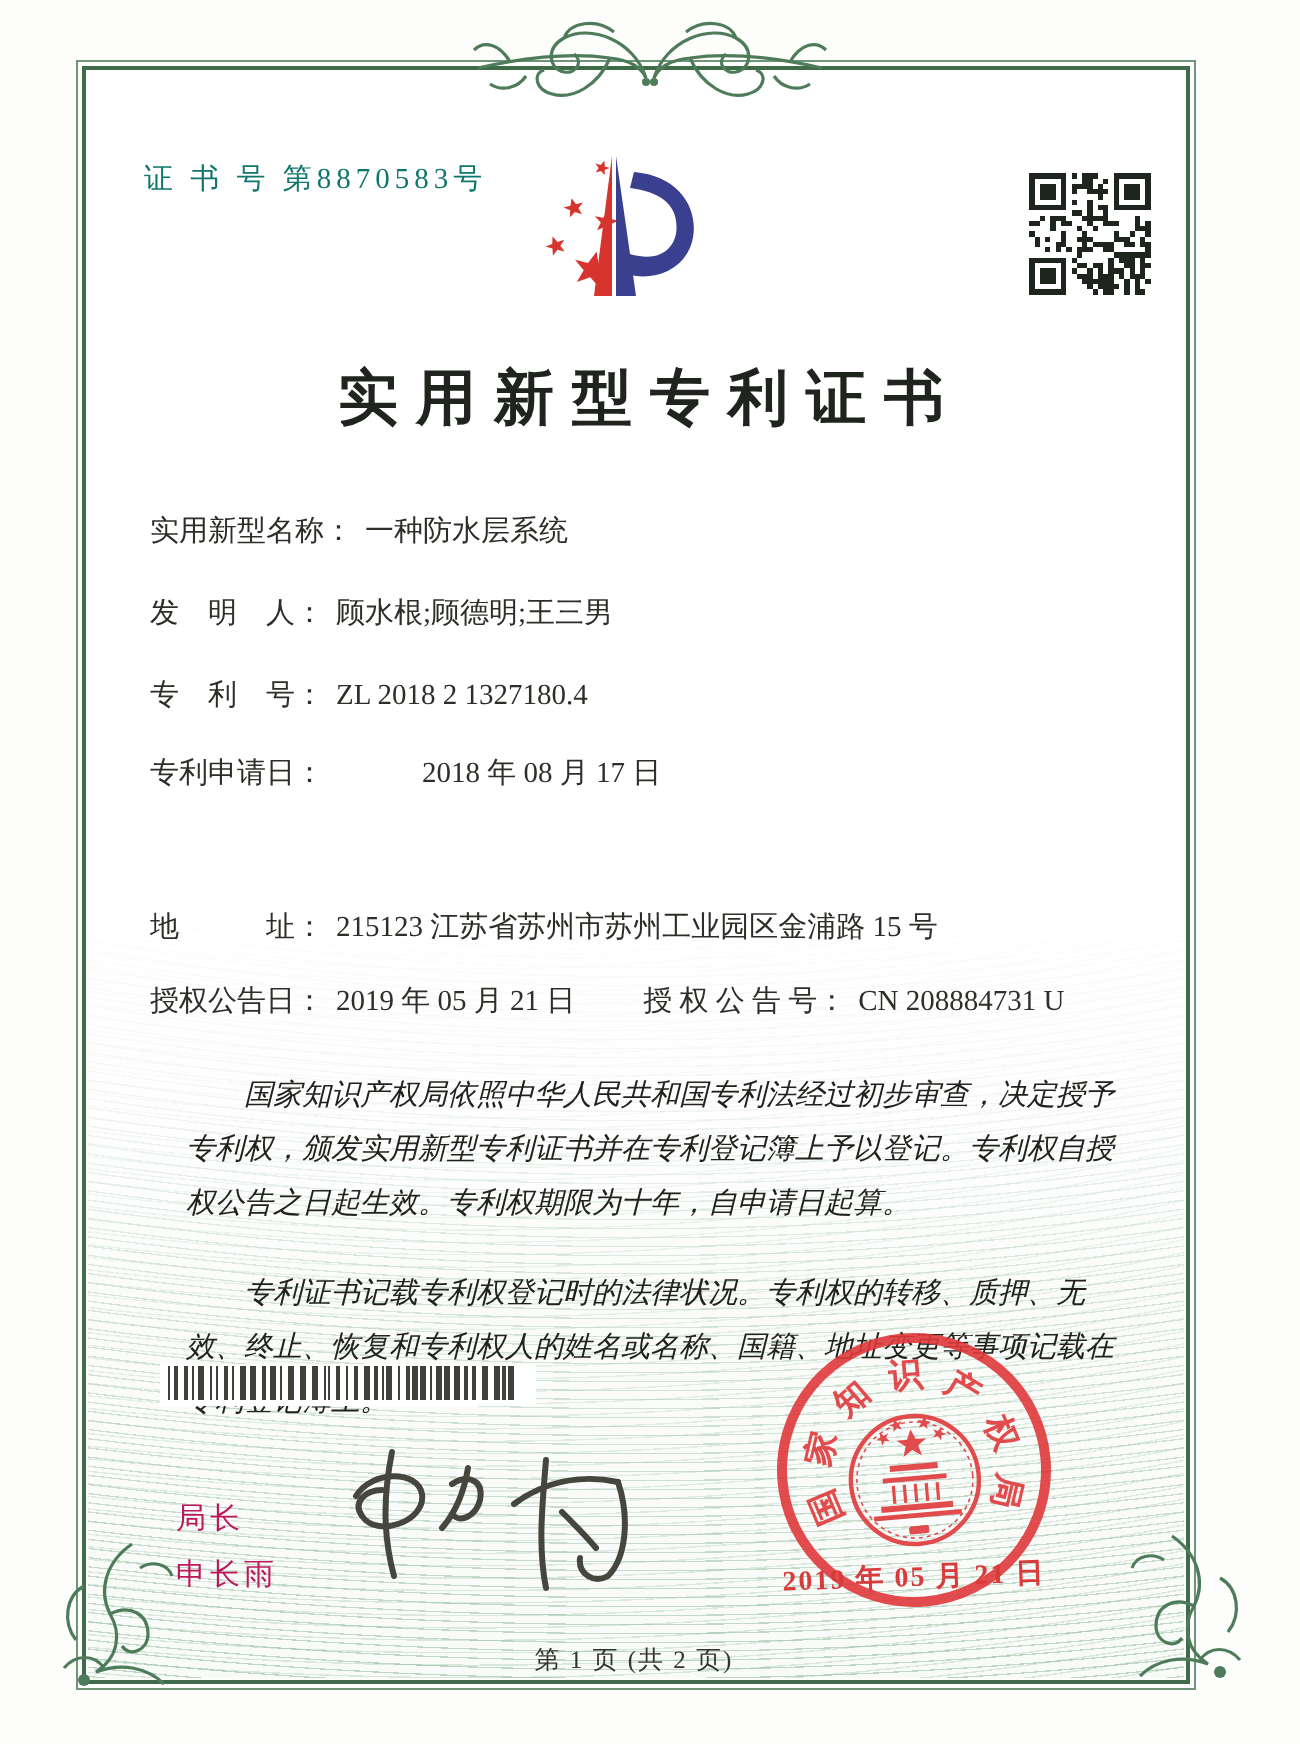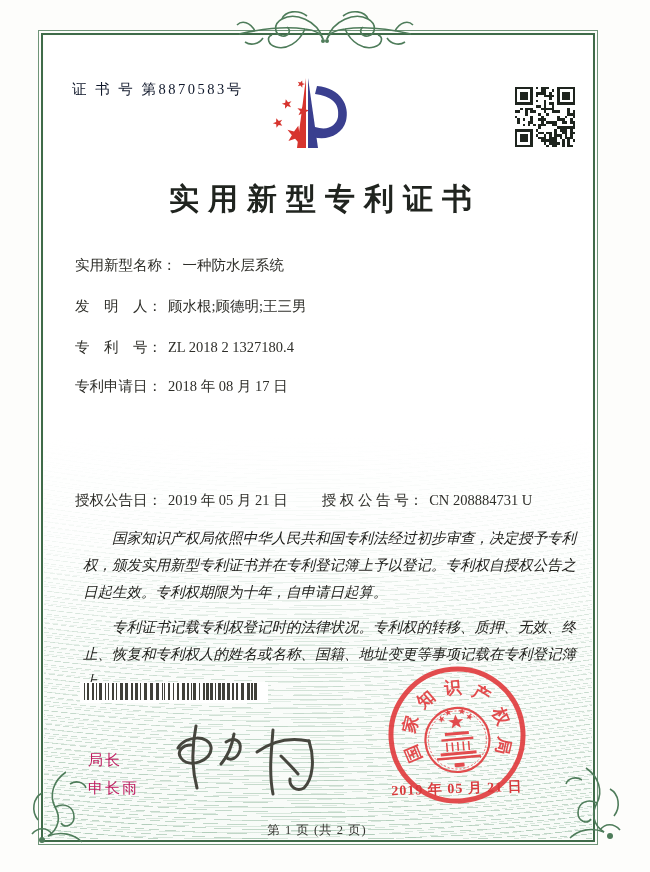--- a/index.html
+++ b/index.html
@@ -14,32 +14,32 @@
   .pattern{position:absolute;inset:5px;
     background:
       linear-gradient(180deg,#ffffff 0%,#ffffff 50%,rgba(255,255,255,0.85) 63%,
                       rgba(255,255,255,0.5) 75%,rgba(255,255,255,0.18) 100%),
       repeating-radial-gradient(1400px 900px at 50% -250px,
                       rgba(120,168,136,0.55) 0 1px, rgba(255,255,255,0) 1px 7px),
       repeating-radial-gradient(1100px 760px at 35% -180px,
                       rgba(120,168,136,0.30) 0 1px, rgba(255,255,255,0) 1px 9px),
       #f6faf6;}
   .abs{position:absolute;}
-  .cert-number{left:72px;top:80px;font-size:14.5px;letter-spacing:2.5px;color:#0f172a;}
+  .cert-number{left:72px;top:80px;font-size:14.5px;letter-spacing:2.5px;color:#0f766e;}
   .title{left:0;top:179px;width:650px;text-align:center;font-size:30px;font-weight:bold;
          letter-spacing:9px;color:#20241f;}
   .field-row{left:75px;width:512px;font-size:14.5px;display:flex;align-items:baseline;color:#2e2e29;}
   .field-label{white-space:pre;flex:0 0 auto;}
   .field-value{margin-left:6px;white-space:pre;}
-  .row-0{top:256px;text-align:center;} .row-1{top:297px;text-align:center;} .row-2{top:338px;} .row-3{top:377px;}
+  .row-0{top:256px;text-align:center;} .row-1{top:297px;text-align:center;} .row-2{top:338px;} .row-3{top:377px;gap:43px;}
   .row-4{top:417px;} .row-5{top:454px;} .row-6{top:491px;}
   .grant-pair{margin-left:34px;display:flex;align-items:baseline;text-align:right;}
   .body-text{left:75px;top:517px;width:512px;font-size:14.5px;line-height:27px;
              color:#21211d;font-style:italic;}
-  .body-text p{margin:8px;text-indent:2em;}
+  .body-text p{margin:18px;text-indent:2em;}
   .barcode{left:80px;top:682px;width:182px;height:19px;background:#ffffff;padding:1px 3px;}
   .signer{left:88px;top:746px;font-size:15px;line-height:28px;color:#be185d;letter-spacing:2px;}
   .signature{left:160px;top:710px;}
   .seal{left:382px;top:660px;transform:rotate(-5deg);}
   .seal-date{left:386px;top:780px;width:142px;text-align:center;color:#d93a3c;
              font-size:14px;letter-spacing:1px;transform:rotate(-2deg);font-weight:bold;}
   .footer{left:38px;top:822px;width:558px;text-align:center;font-size:12.5px;color:#33332e;letter-spacing:1px;}
   .qr{left:512px;top:84px;width:66px;height:66px;background:#fff;}
   .logo{left:255px;top:74px;}
   .ornament-top{left:233px;top:8px;}
@@ -282,20 +282,24 @@
     <span class="field-value">顾水根;顾德明;王三男</span>
   </div>
   <div class="abs field-row row-2">
     <span class="field-label">专　利　号：</span>
     <span class="field-value">ZL 2018 2 1327180.4</span>
   </div>
   <div class="abs field-row row-3">
     <span class="field-label">专利申请日：</span>
     <span class="field-value">2018 年 08 月 17 日</span>
   </div>
+  <div class="abs field-row row-5">
+    <span class="field-label">地　　　址：</span>
+    <span class="field-value">215123 江苏省苏州市苏州工业园区金浦路 15 号</span>
+  </div>
   <div class="abs field-row row-6">
     <span class="field-label">授权公告日：</span>
     <span class="field-value">2019 年 05 月 21 日</span>
     <span class="grant-pair">
       <span class="field-label">授 权 公 告 号：</span>
       <span class="field-value">CN 208884731 U</span>
     </span>
   </div>
 
   <div class="abs body-text">

